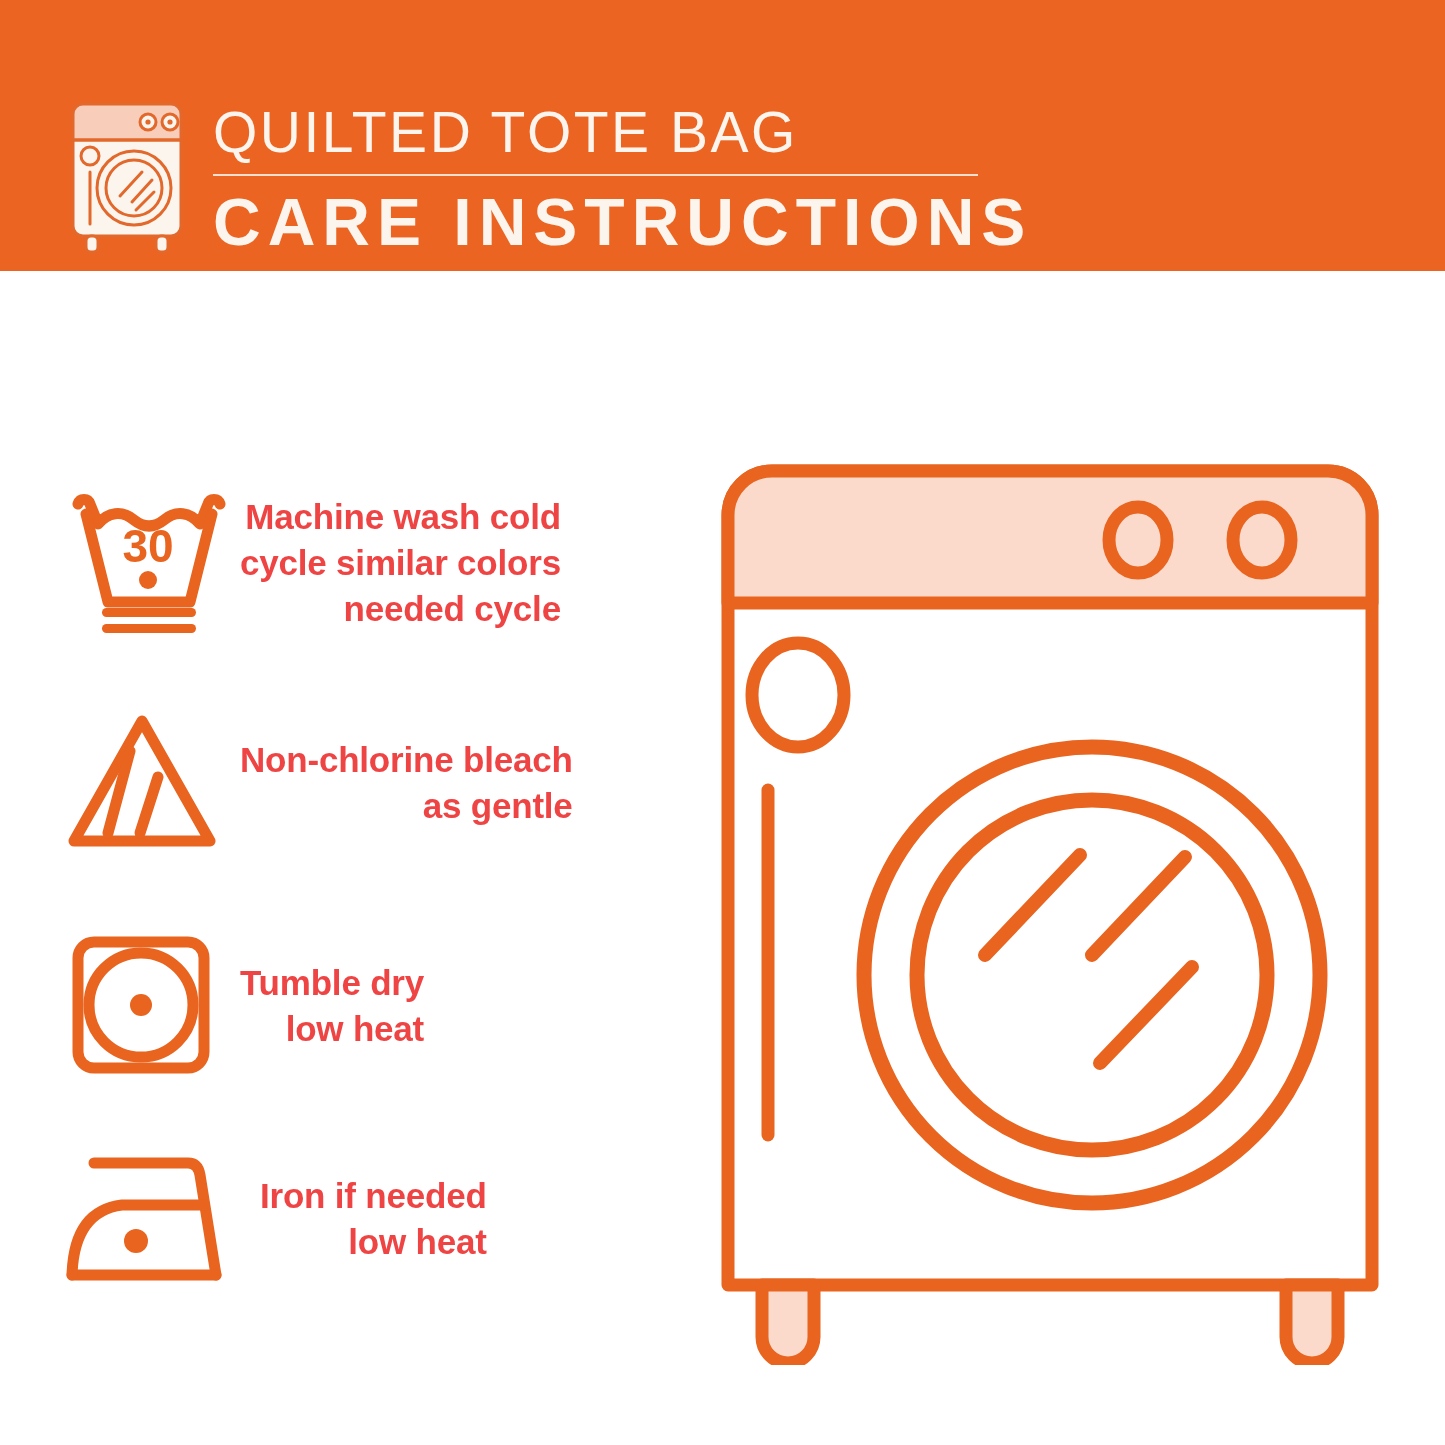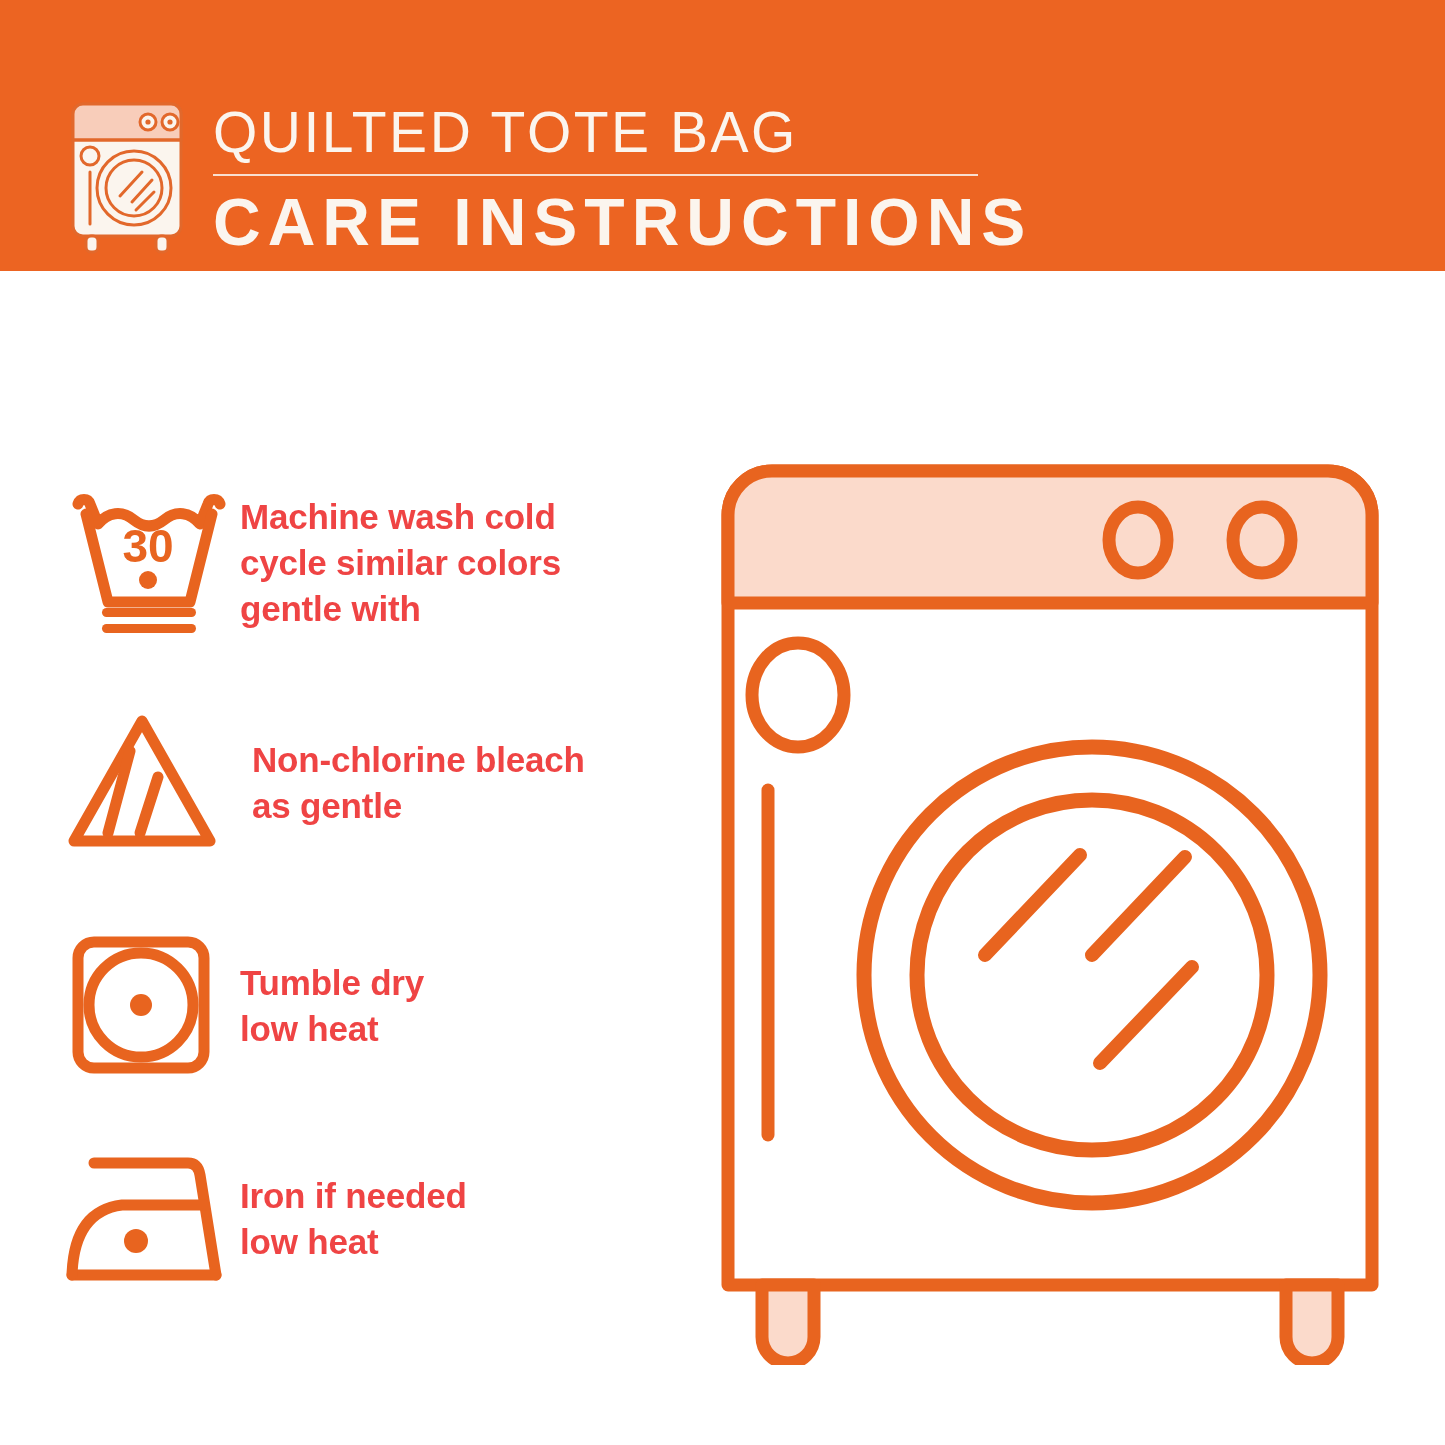--- a/index.html
+++ b/index.html
@@ -83,25 +83,26 @@
     top: 0;
     width: 700px;
     height: 1100px;
   }
   .care-row {
     position: absolute;
     left: 60px;
     width: 620px;
     display: flex;
     align-items: flex-start;
+    text-align: right;
   }
   .care-row.r0 { top: 145px; }
-  .care-row.r1 { top: 360px; gap: 12px; }
+  .care-row.r1 { top: 360px; }
   .care-row.r2 { top: 585px; }
-  .care-row.r3 { top: 800px; }
+  .care-row.r3 { top: 800px; gap: 20px; }
 
   .care-icon {
     width: 180px;
     flex: 0 0 180px;
     display: flex;
     align-items: flex-start;
     justify-content: flex-start;
   }
   .care-label {
     color: #ef4444;
@@ -177,21 +178,21 @@
             <path d="M26 24 L48 112 L130 112 L152 24" fill="none" stroke="#E8641F" stroke-width="11" stroke-linecap="round" stroke-linejoin="round"></path>
             <text x="88" y="72" font-family="Liberation Sans, sans-serif" font-size="46" font-weight="700" fill="#E8641F" text-anchor="middle">30</text>
             <circle cx="88" cy="90" r="9" fill="#E8641F"></circle>
             <rect x="42" y="118" width="94" height="9" rx="4.5" fill="#E8641F"></rect>
             <rect x="42" y="134" width="94" height="9" rx="4.5" fill="#E8641F"></rect>
           </svg>
         </div>
         <div class="care-label">
           <div>Machine wash cold</div>
           <div>cycle similar colors</div>
-          <div>gentle with</div>
+          <div>needed cycle</div>
         </div>
       </div>
 
       <div class="care-row r1">
         <div class="care-icon">
           <svg viewBox="0 0 175 150" width="175" height="150">
             <path d="M82 16 L150 136 L14 136 Z" fill="none" stroke="#E8641F" stroke-width="11" stroke-linejoin="round"></path>
             <line x1="70" y1="46" x2="48" y2="128" stroke="#E8641F" stroke-width="11" stroke-linecap="round"></line>
             <line x1="98" y1="72" x2="80" y2="128" stroke="#E8641F" stroke-width="11" stroke-linecap="round"></line>
           </svg>

